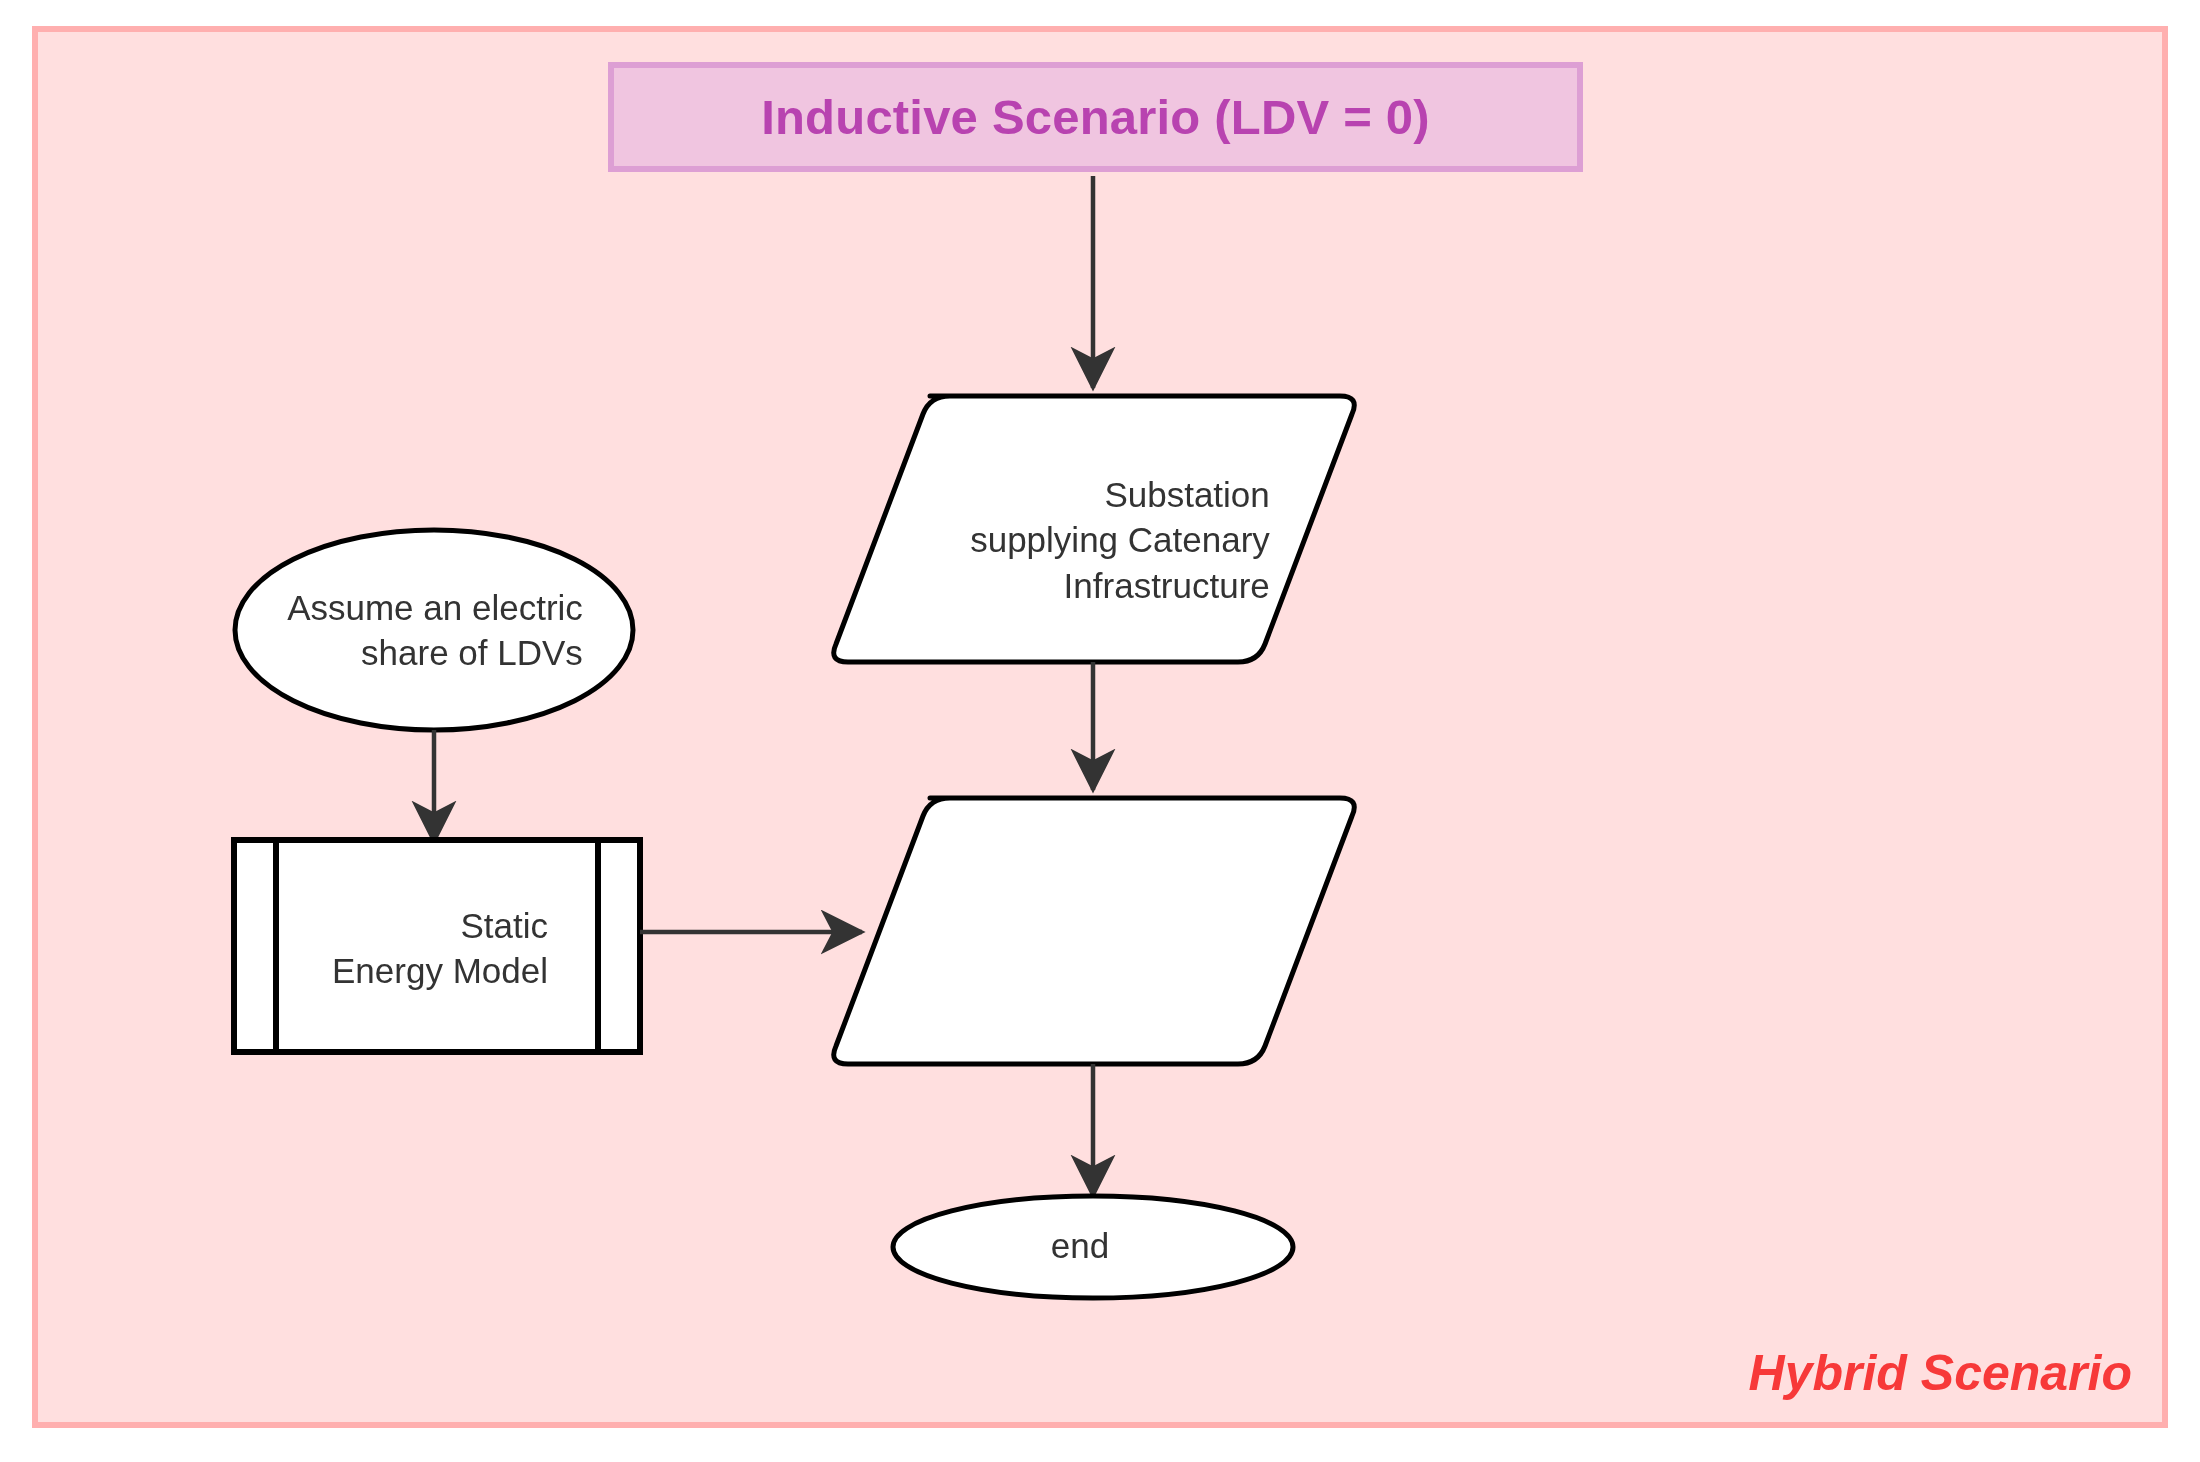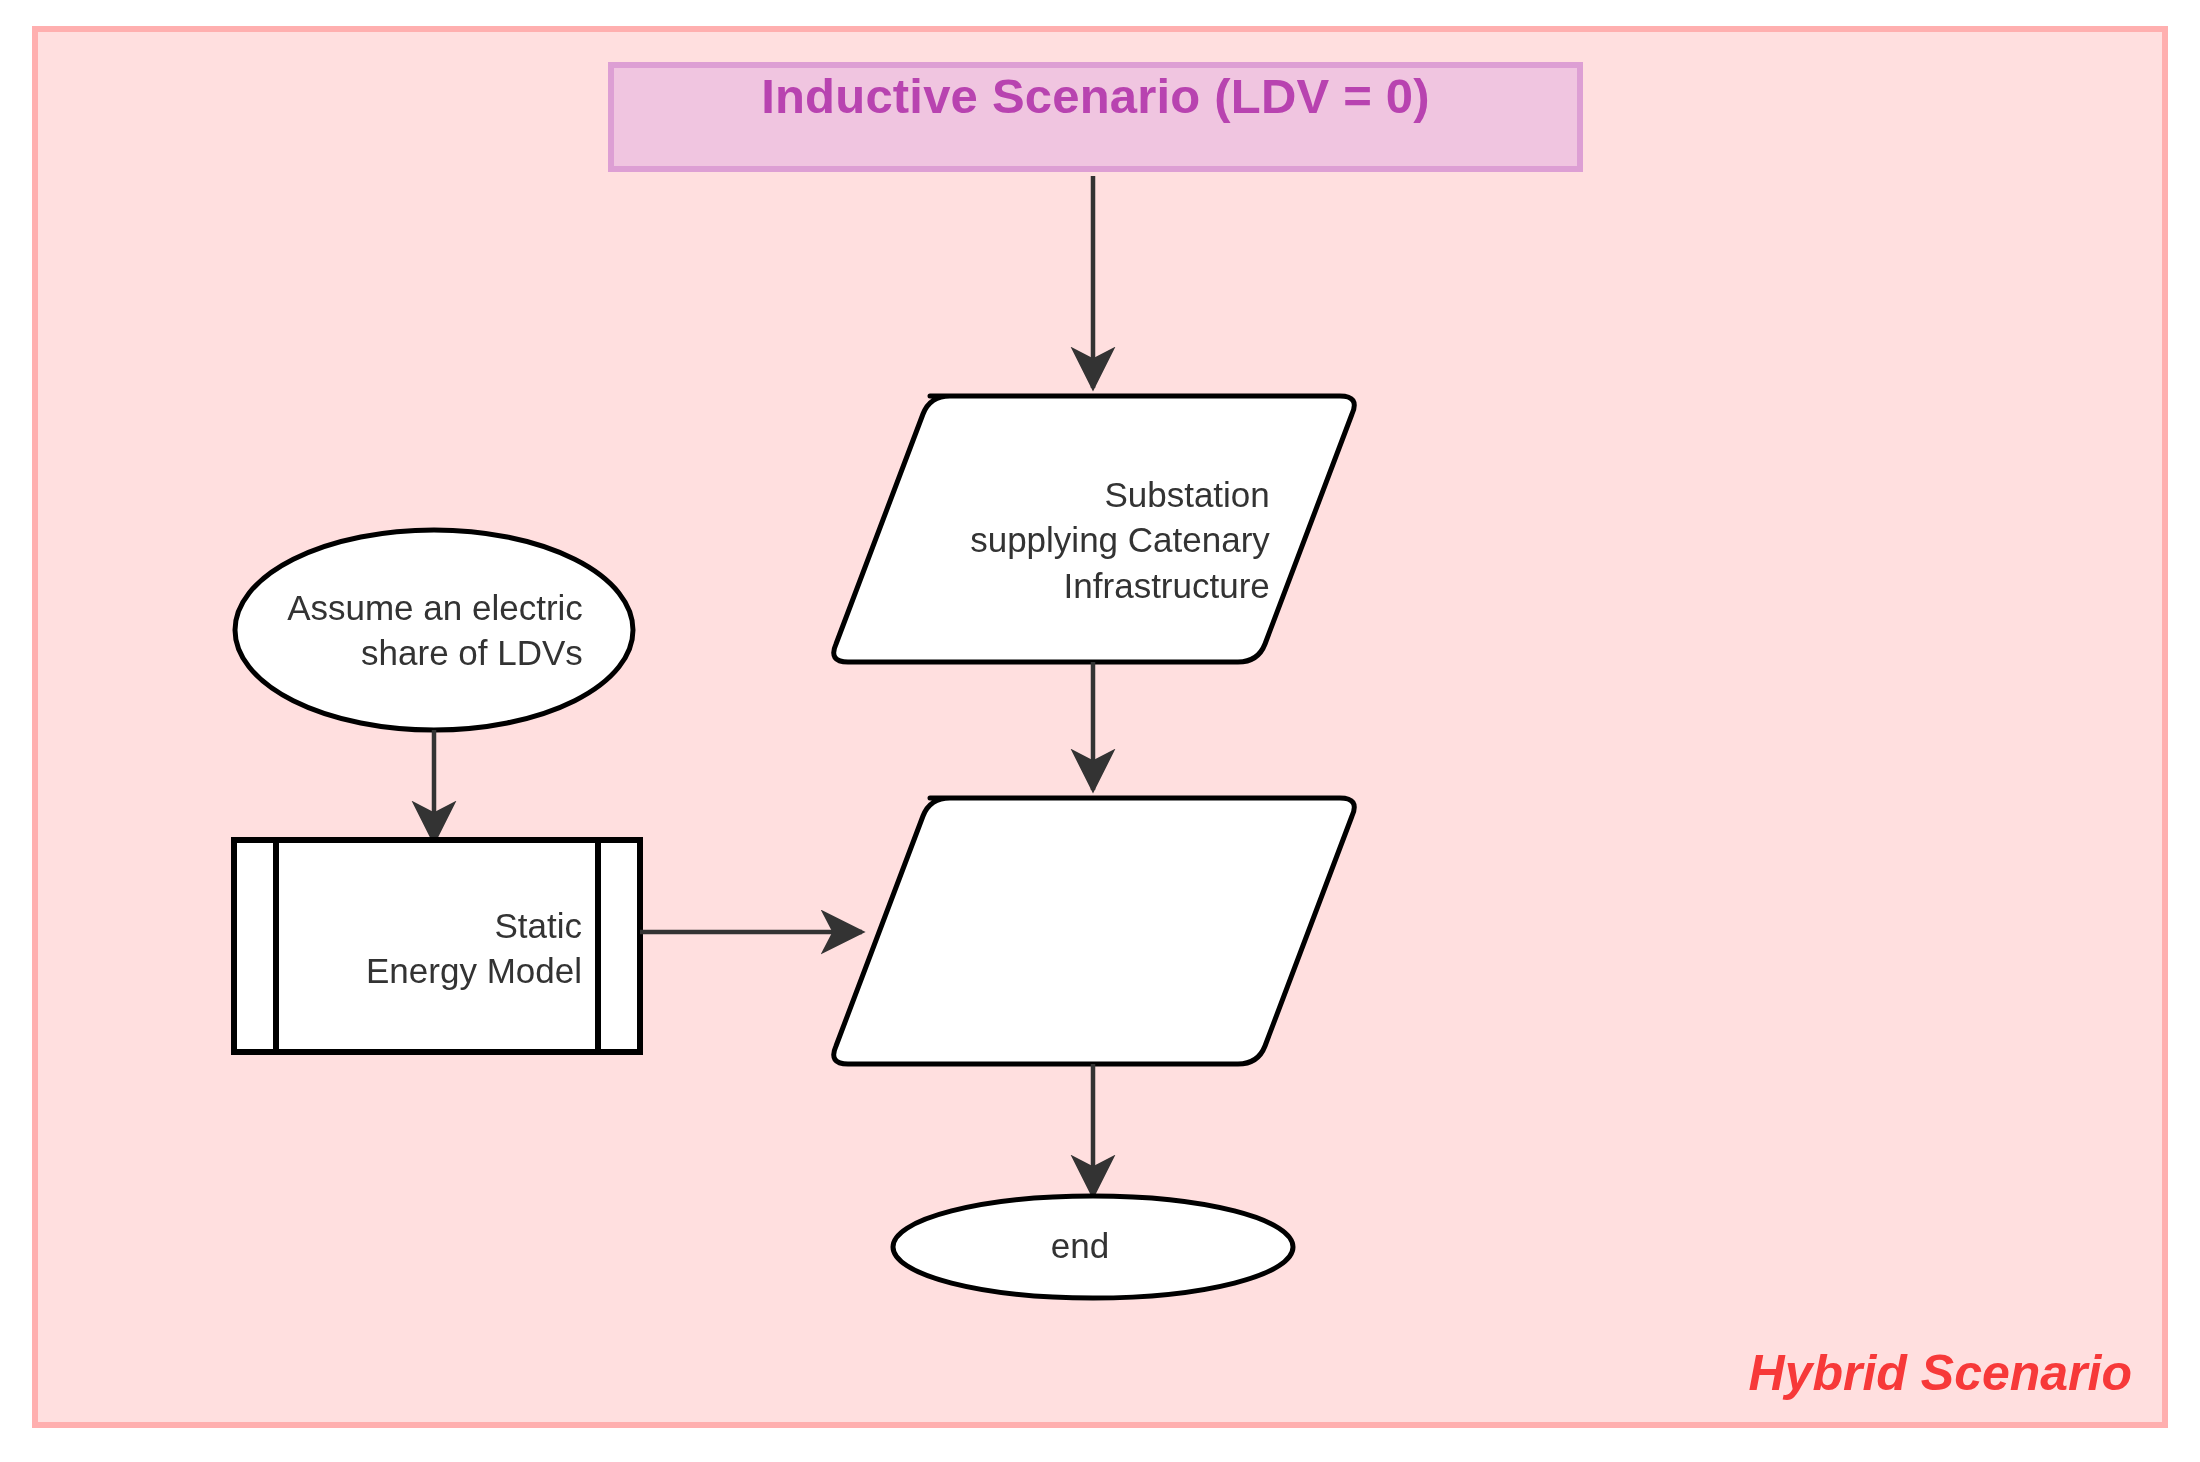--- a/index.html
+++ b/index.html
@@ -38,21 +38,21 @@
   .title-banner {
     position: absolute;
     left: 608px;
     top: 62px;
     width: 975px;
     height: 110px;
     box-sizing: border-box;
     background: #f0c5e0;
     border: 6px solid #dd9fd4;
     display: flex;
-    align-items: flex-start;
+    align-items: center;
     justify-content: center;
   }
   .title-banner .title-text {
     color: #b843b0;
     font-size: 49px;
     font-weight: bold;
     letter-spacing: 0.2px;
     white-space: nowrap;
   }
 
@@ -77,21 +77,21 @@
     text-align: right;
     color: #333333;
     font-size: 35px;
     line-height: 1.30;
     white-space: pre-line;
   }
 
   
   .nt-substation { left: 930px;  top: 452px;  width: 380px; height: 176px; }
   .nt-assume     { left: 235px;  top: 566px;  width: 400px; height: 128px; }
-  .nt-static     { left: 280px;  top: 862px;  width: 320px; height: 172px; padding-left: 34px; }
+  .nt-static     { left: 280px;  top: 862px;  width: 320px; height: 172px; }
   .nt-addstatic  { left: 930px;  top: 856px;  width: 380px; height: 128px; }
   .nt-end        { left: 960px;  top: 1216px; width: 240px; height: 60px;  }
 
   
   .corner-caption {
     position: absolute;
     right: 68px;
     bottom: 60px;
     color: #f73939;
     font-size: 50px;

